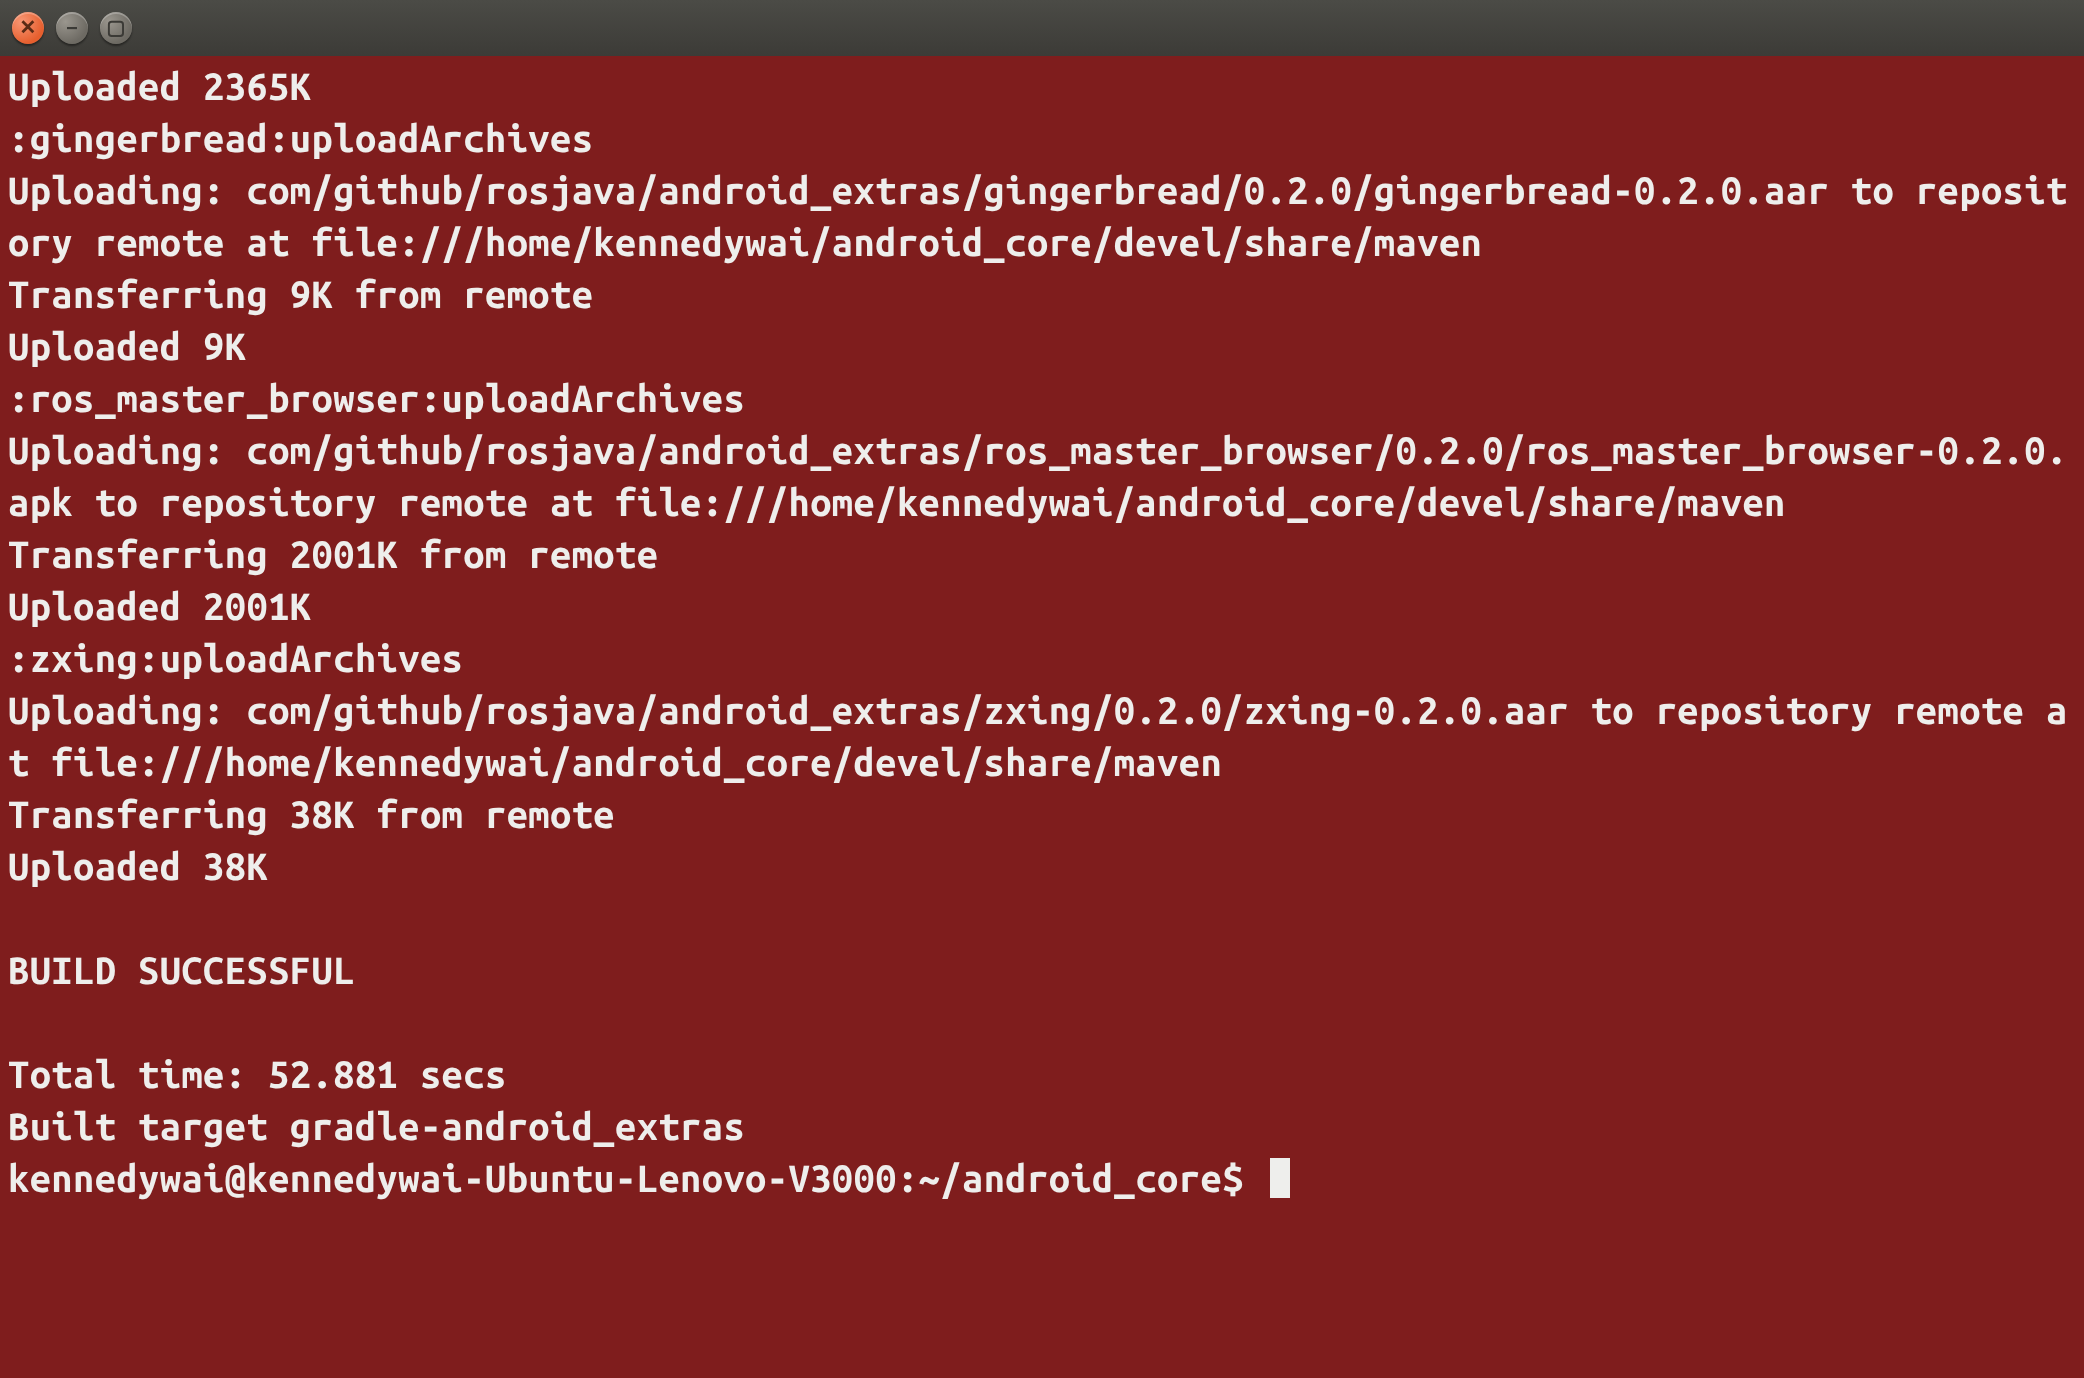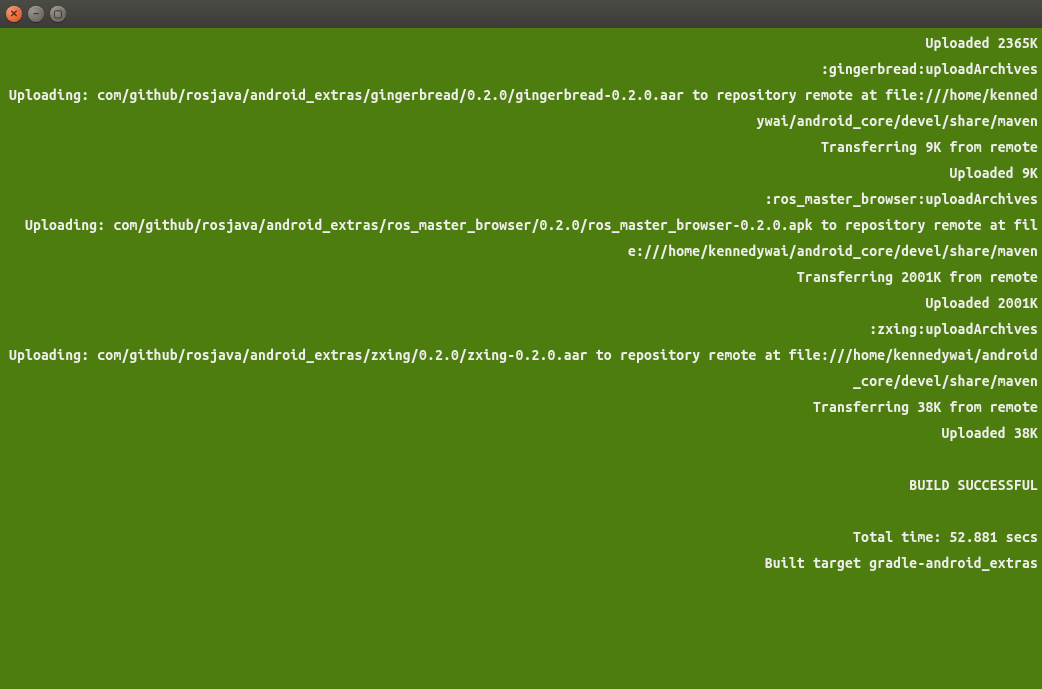--- a/index.html
+++ b/index.html
@@ -23,30 +23,29 @@
     font-size: 10px; line-height: 1;
     color: #3b3a36;
     box-shadow: inset 0 1px 0 rgba(255,255,255,0.25), 0 1px 1px rgba(0,0,0,0.4);
   }
   .wbtn.close { background: radial-gradient(circle at 30% 30%, #f79674, #e65f2e 70%); color:#5a2b15; }
   .wbtn.min   { background: radial-gradient(circle at 30% 30%, #9a968e, #6d6a63 70%); }
   .wbtn.max   { background: radial-gradient(circle at 30% 30%, #9a968e, #6d6a63 70%); }
   .title-text { margin-left: 4px; white-space: nowrap; overflow: hidden; text-overflow: ellipsis; }
   .terminal {
     flex: 1;
-    background: #4d7c0f;
+    background: #7f1d1d;
     color: #eeeeec;
-    font-size: 14px;
+    font-size: 19px;
     line-height: 26px;
     padding: 2px 4px 4px 4px;
     white-space: pre-wrap;
     word-break: break-all;
     font-weight: bold;
     letter-spacing: 0.2px;
-    text-align: right;
   }
   .prompt-line { display: inline; }
   .prompt-user { color: #eeeeec; font-weight: bold; }
   .prompt-path { color: #eeeeec; font-weight: bold; }
   .cursor {
     display: inline-block;
     width: 10px; height: 20px;
     background: #eeeeec;
     vertical-align: -3px;
     margin-left: 2px;
@@ -75,14 +74,14 @@
 Uploaded 2001K
 :zxing:uploadArchives
 Uploading: com/github/rosjava/android_extras/zxing/0.2.0/zxing-0.2.0.aar to repository remote at file:///home/kennedywai/android_core/devel/share/maven
 Transferring 38K from remote
 Uploaded 38K
 
 BUILD SUCCESSFUL
 
 Total time: 52.881 secs
 Built target gradle-android_extras
-</span></div>
+</span><span class="prompt-line"><span class="prompt-user">kennedywai@kennedywai-Ubuntu-Lenovo-V3000</span><span>:</span><span class="prompt-path">~/android_core</span><span>$</span> <span class="cursor"></span></span></div>
 </div>
 
 </body></html>

